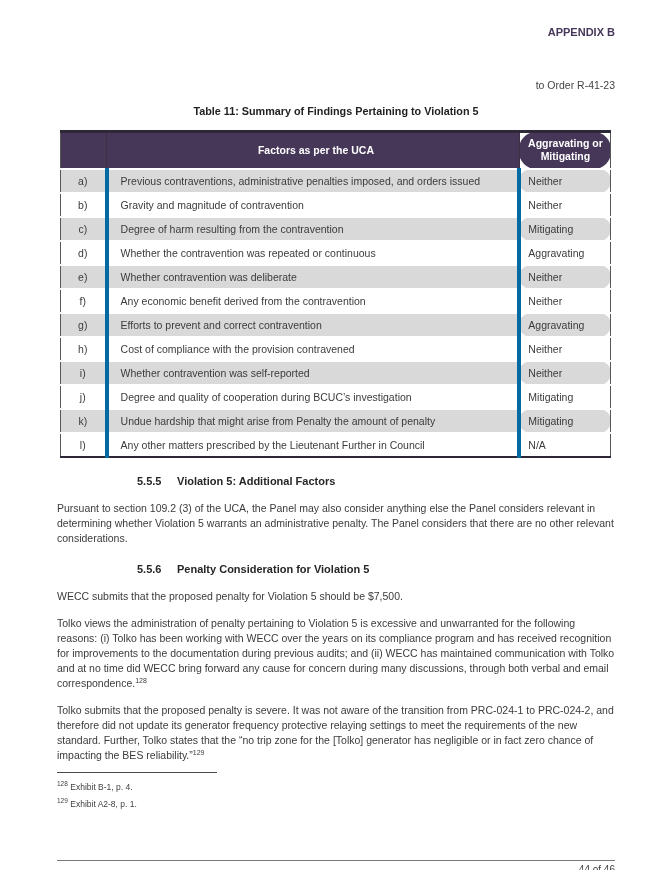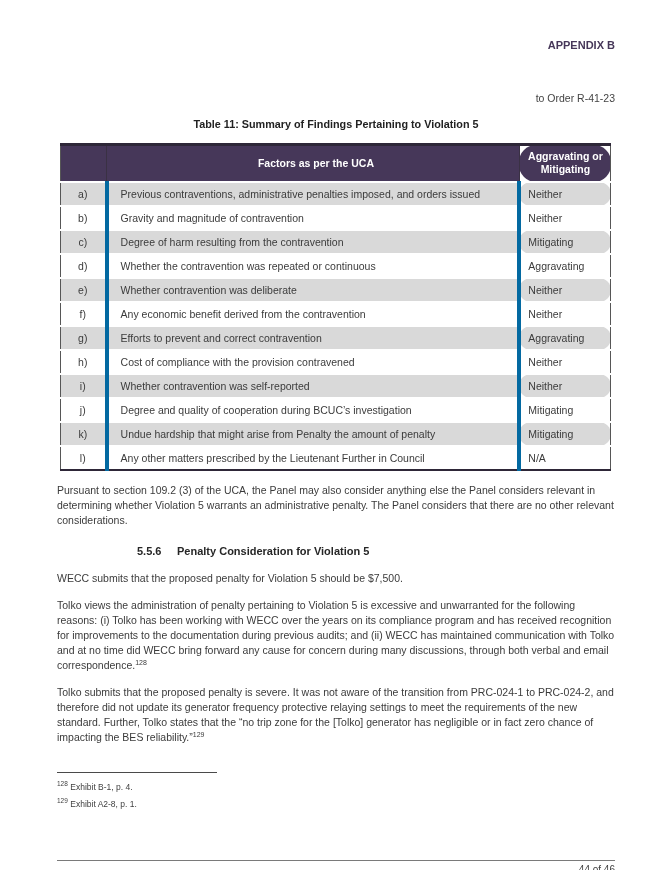--- a/index.html
+++ b/index.html
@@ -11,21 +11,21 @@
   body{
     width:672px;height:870px;
     background:#ffffff;
     font-family:"Liberation Sans", sans-serif;
     color:var(--ink);
     position:relative;
     overflow:hidden;
   }
   .page{
     position:absolute; inset:0;
-    padding:38px 57px 0 57px;
+    padding:25px 57px 0 57px;
     box-sizing:border-box;
   }
   
   .doc-header{ text-align:right; line-height:15px; }
   .appendix{ font-weight:bold; color:var(--accent); font-size:11px; }
   .order-ref{ font-size:10.5px; color:#444;margin-top:38px; }
 
   
   .table-title{
     text-align:center; font-weight:bold; font-size:10.8px; color:#222;
@@ -178,20 +178,23 @@
           <td class="c-finding">Mitigating</td>
         </tr>
         <tr>
           <td class="c-letter">l)</td>
           <td class="c-factor">Any other matters prescribed by the Lieutenant Further in Council</td>
           <td class="c-finding">N/A</td>
         </tr>
       </tbody>
   </table>
 
+  <div class="heading">
+    <span class="h-num">5.5.5</span><span>Violation 5: Additional Factors</span>
+  </div>
   <p class="body-text"><span>Pursuant to section 109.2 (3) of the UCA, the Panel may also consider anything else the Panel considers relevant in determining whether Violation 5 warrants an administrative penalty. The Panel considers that there are no other relevant considerations.</span><sup class="fn-ref"></sup></p>
 
   <div class="heading">
     <span class="h-num">5.5.6</span><span>Penalty Consideration for Violation 5</span>
   </div>
   <p class="body-text"><span>WECC submits that the proposed penalty for Violation 5 should be $7,500.</span><sup class="fn-ref"></sup></p>
   <p class="body-text"><span>Tolko views the administration of penalty pertaining to Violation 5 is excessive and unwarranted for the following reasons: (i) Tolko has been working with WECC over the years on its compliance program and has received recognition for improvements to the documentation during previous audits; and (ii) WECC has maintained communication with Tolko and at no time did WECC bring forward any cause for concern during many discussions, through both verbal and email correspondence.</span><sup class="fn-ref">128</sup></p>
   <p class="body-text"><span>Tolko submits that the proposed penalty is severe. It was not aware of the transition from PRC-024-1 to PRC-024-2, and therefore did not update its generator frequency protective relaying settings to meet the requirements of the new standard. Further, Tolko states that the “no trip zone for the [Tolko] generator has negligible or in fact zero chance of impacting the BES reliability.”</span><sup class="fn-ref">129</sup></p>
 
   <div class="footnotes">

